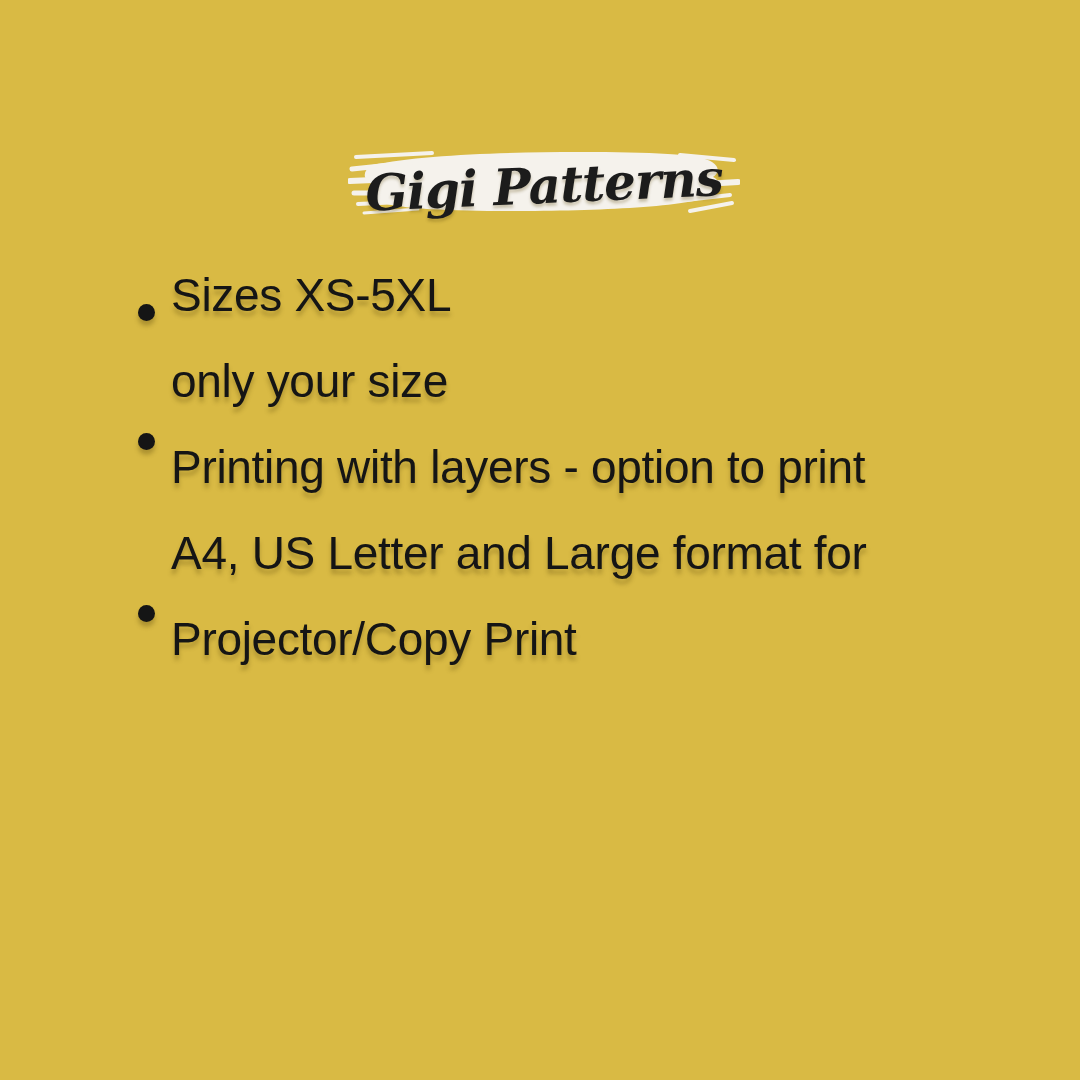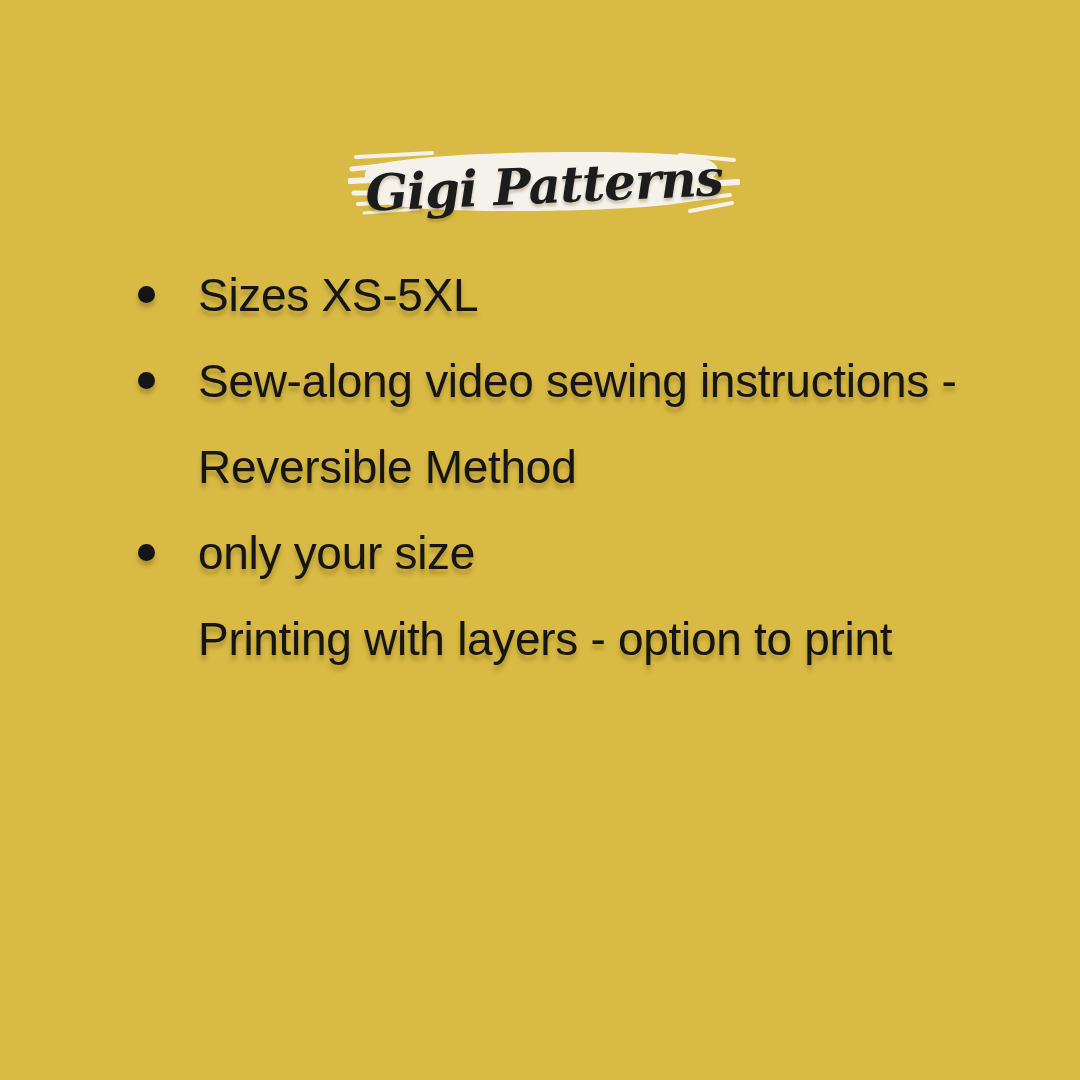--- a/index.html
+++ b/index.html
@@ -51,22 +51,21 @@
     position: absolute;
     left: 138px;
     top: 252px;
     width: 860px;
     margin: 0;
     padding: 0;
     list-style: none;
   }
   .feature-item {
     display: flex;
-    align-items: flex-start;
-    gap: 27px;
+    align-items: center;
   }
   .bullet-dot {
     flex: 0 0 auto;
     width: 17px;
     height: 17px;
     margin-top: 34px;
     margin-right: 16px;
     border-radius: 50%;
     background: var(--bullet-color, #151515);
     box-shadow: 0 5px 4px rgba(95, 75, 15, 0.35);
@@ -116,31 +115,31 @@
   <ul class="feature-list">
 
     <li class="feature-item">
       <span class="bullet-dot"></span>
       <span class="item-lines">
         <span class="feature-line">Sizes XS-5XL</span>
       </span>
     </li>
 
 
-    <li class="feature-item">
-      <span class="bullet-dot"></span>
-      <span class="item-lines">
-        <span class="feature-line">Sew-along video sewing instructions -</span>
-        <span class="feature-line">Reversible Method</span>
-      </span>
-    </li>
 
     <li class="feature-item">
       <span class="bullet-dot"></span>
       <span class="item-lines">
         <span class="feature-line">only your size</span>
         <span class="feature-line">Printing with layers - option to print</span>
       </span>
     </li>
 
+    <li class="feature-item">
+      <span class="bullet-dot"></span>
+      <span class="item-lines">
+        <span class="feature-line">A4, US Letter and Large format for</span>
+        <span class="feature-line">Projector/Copy Print</span>
+      </span>
+    </li>
 
   </ul>
 </div>
 
 </body></html>

